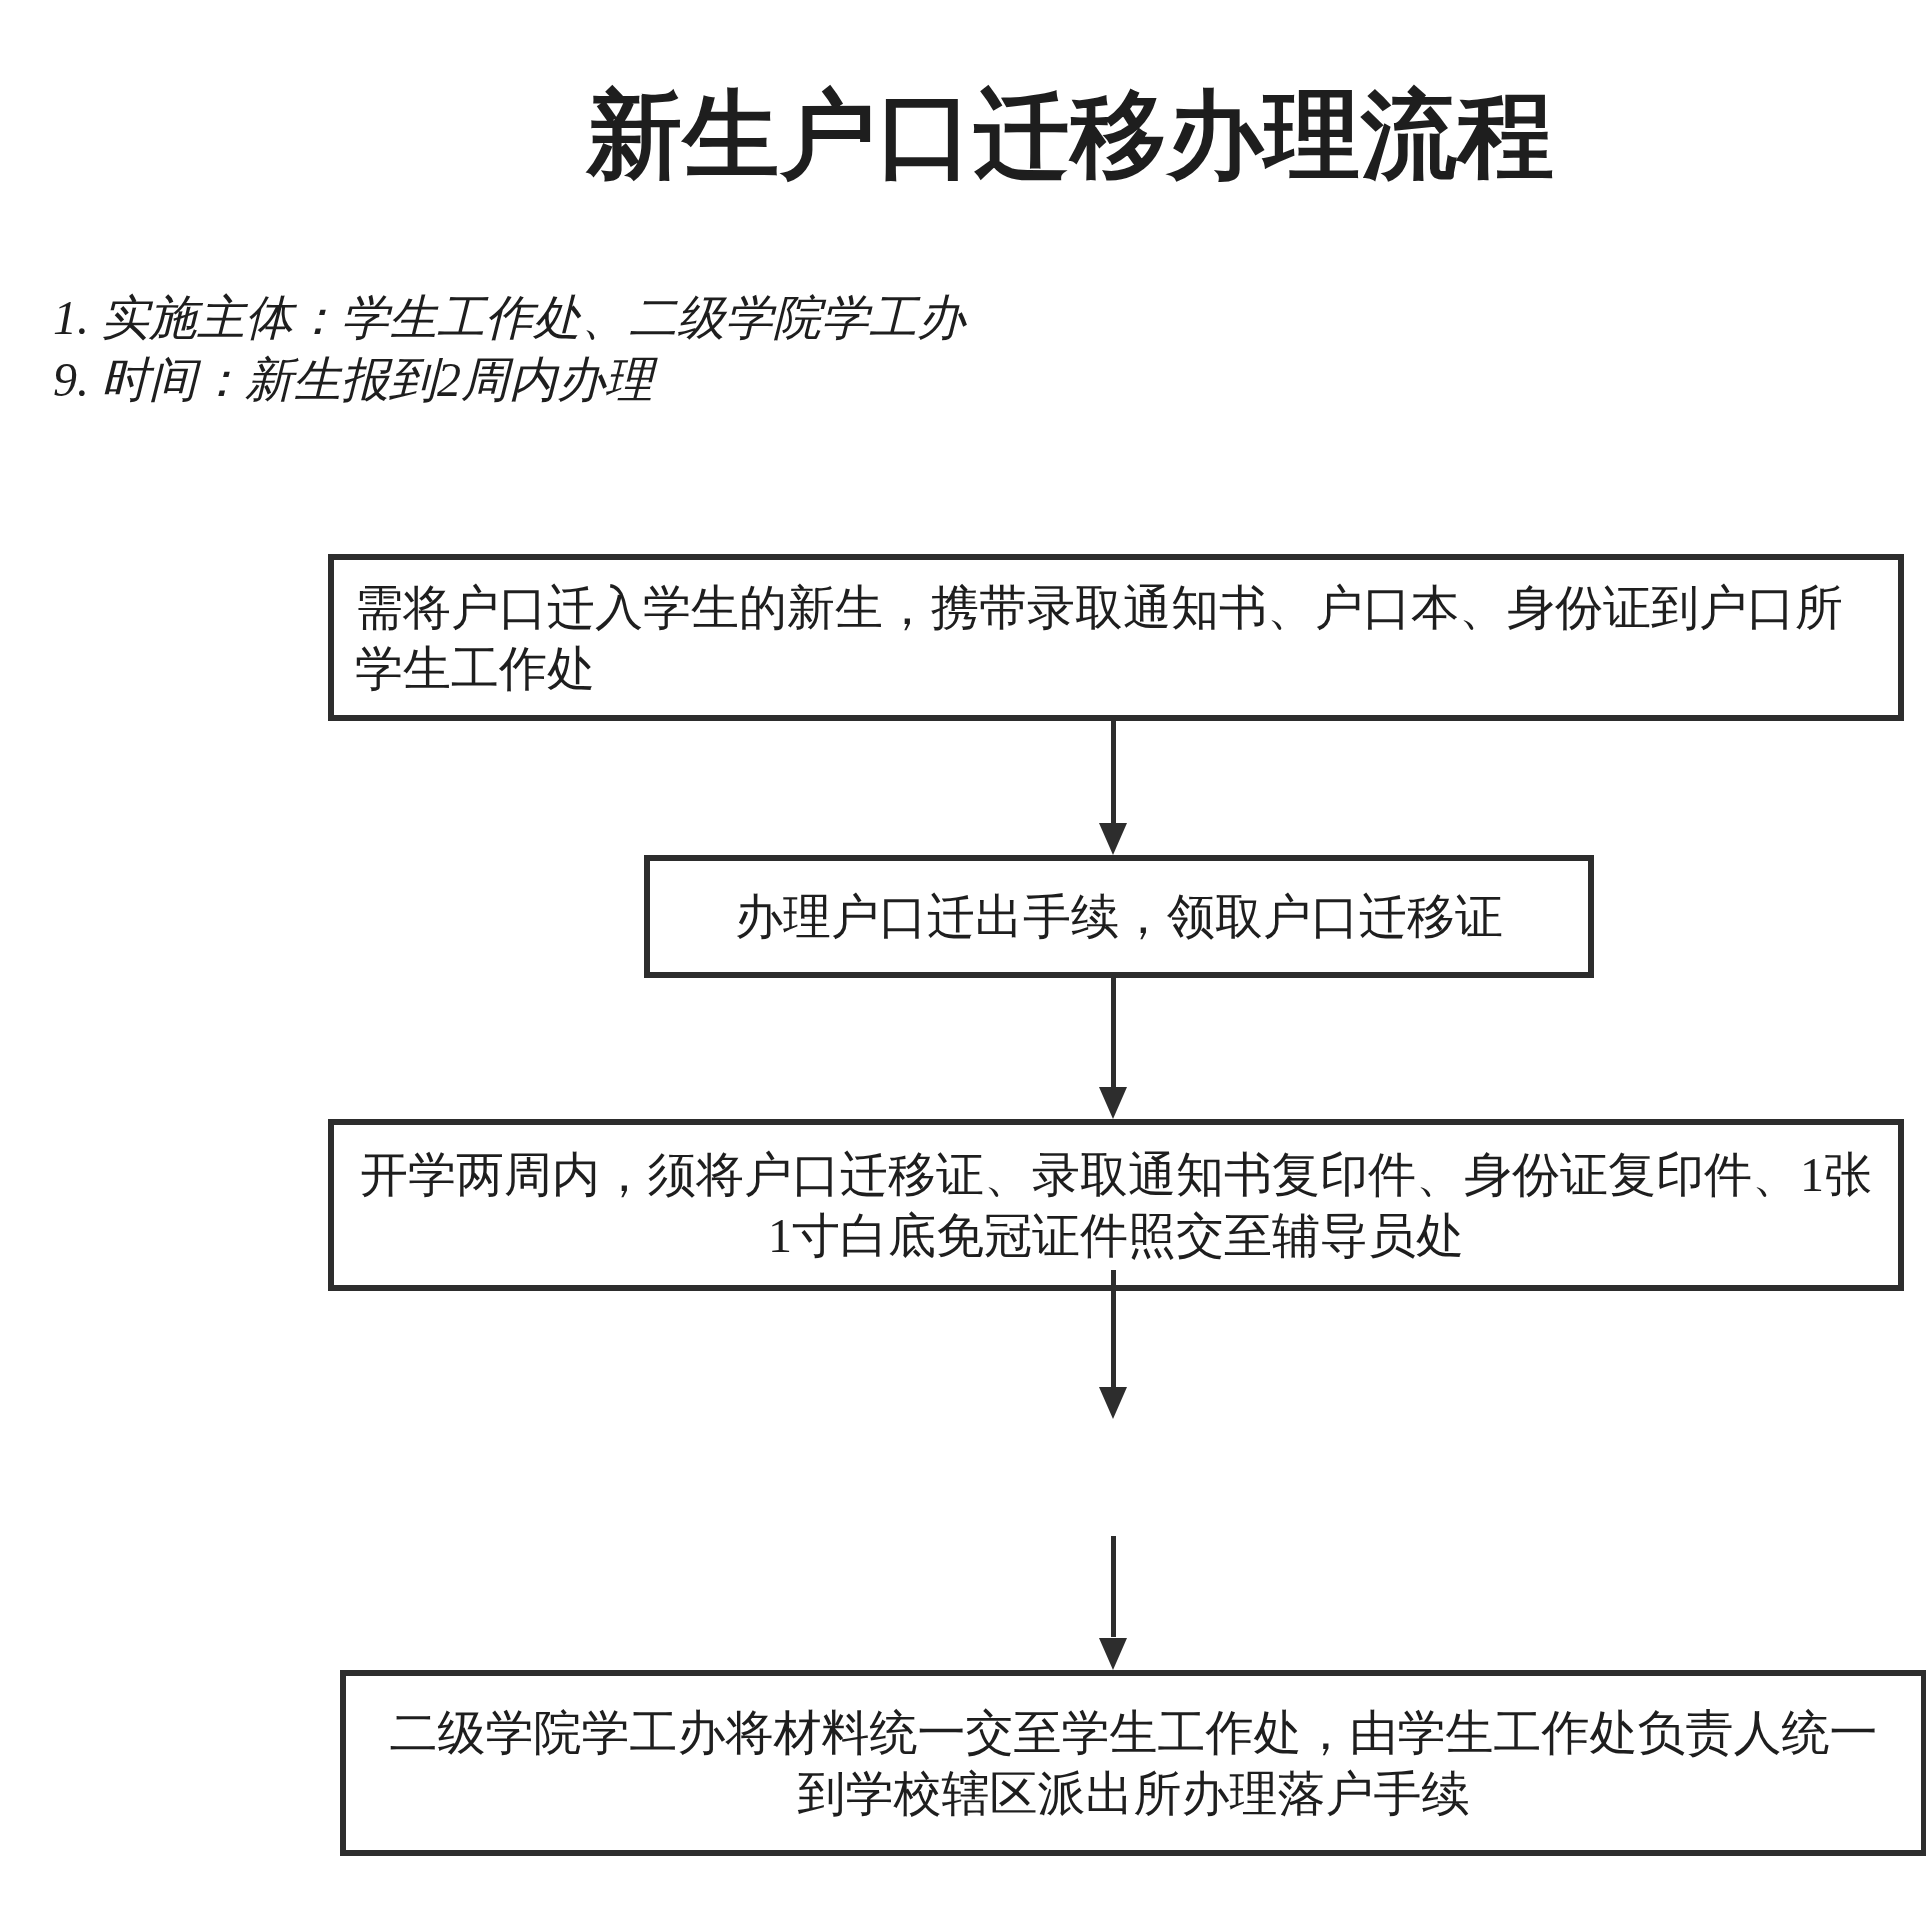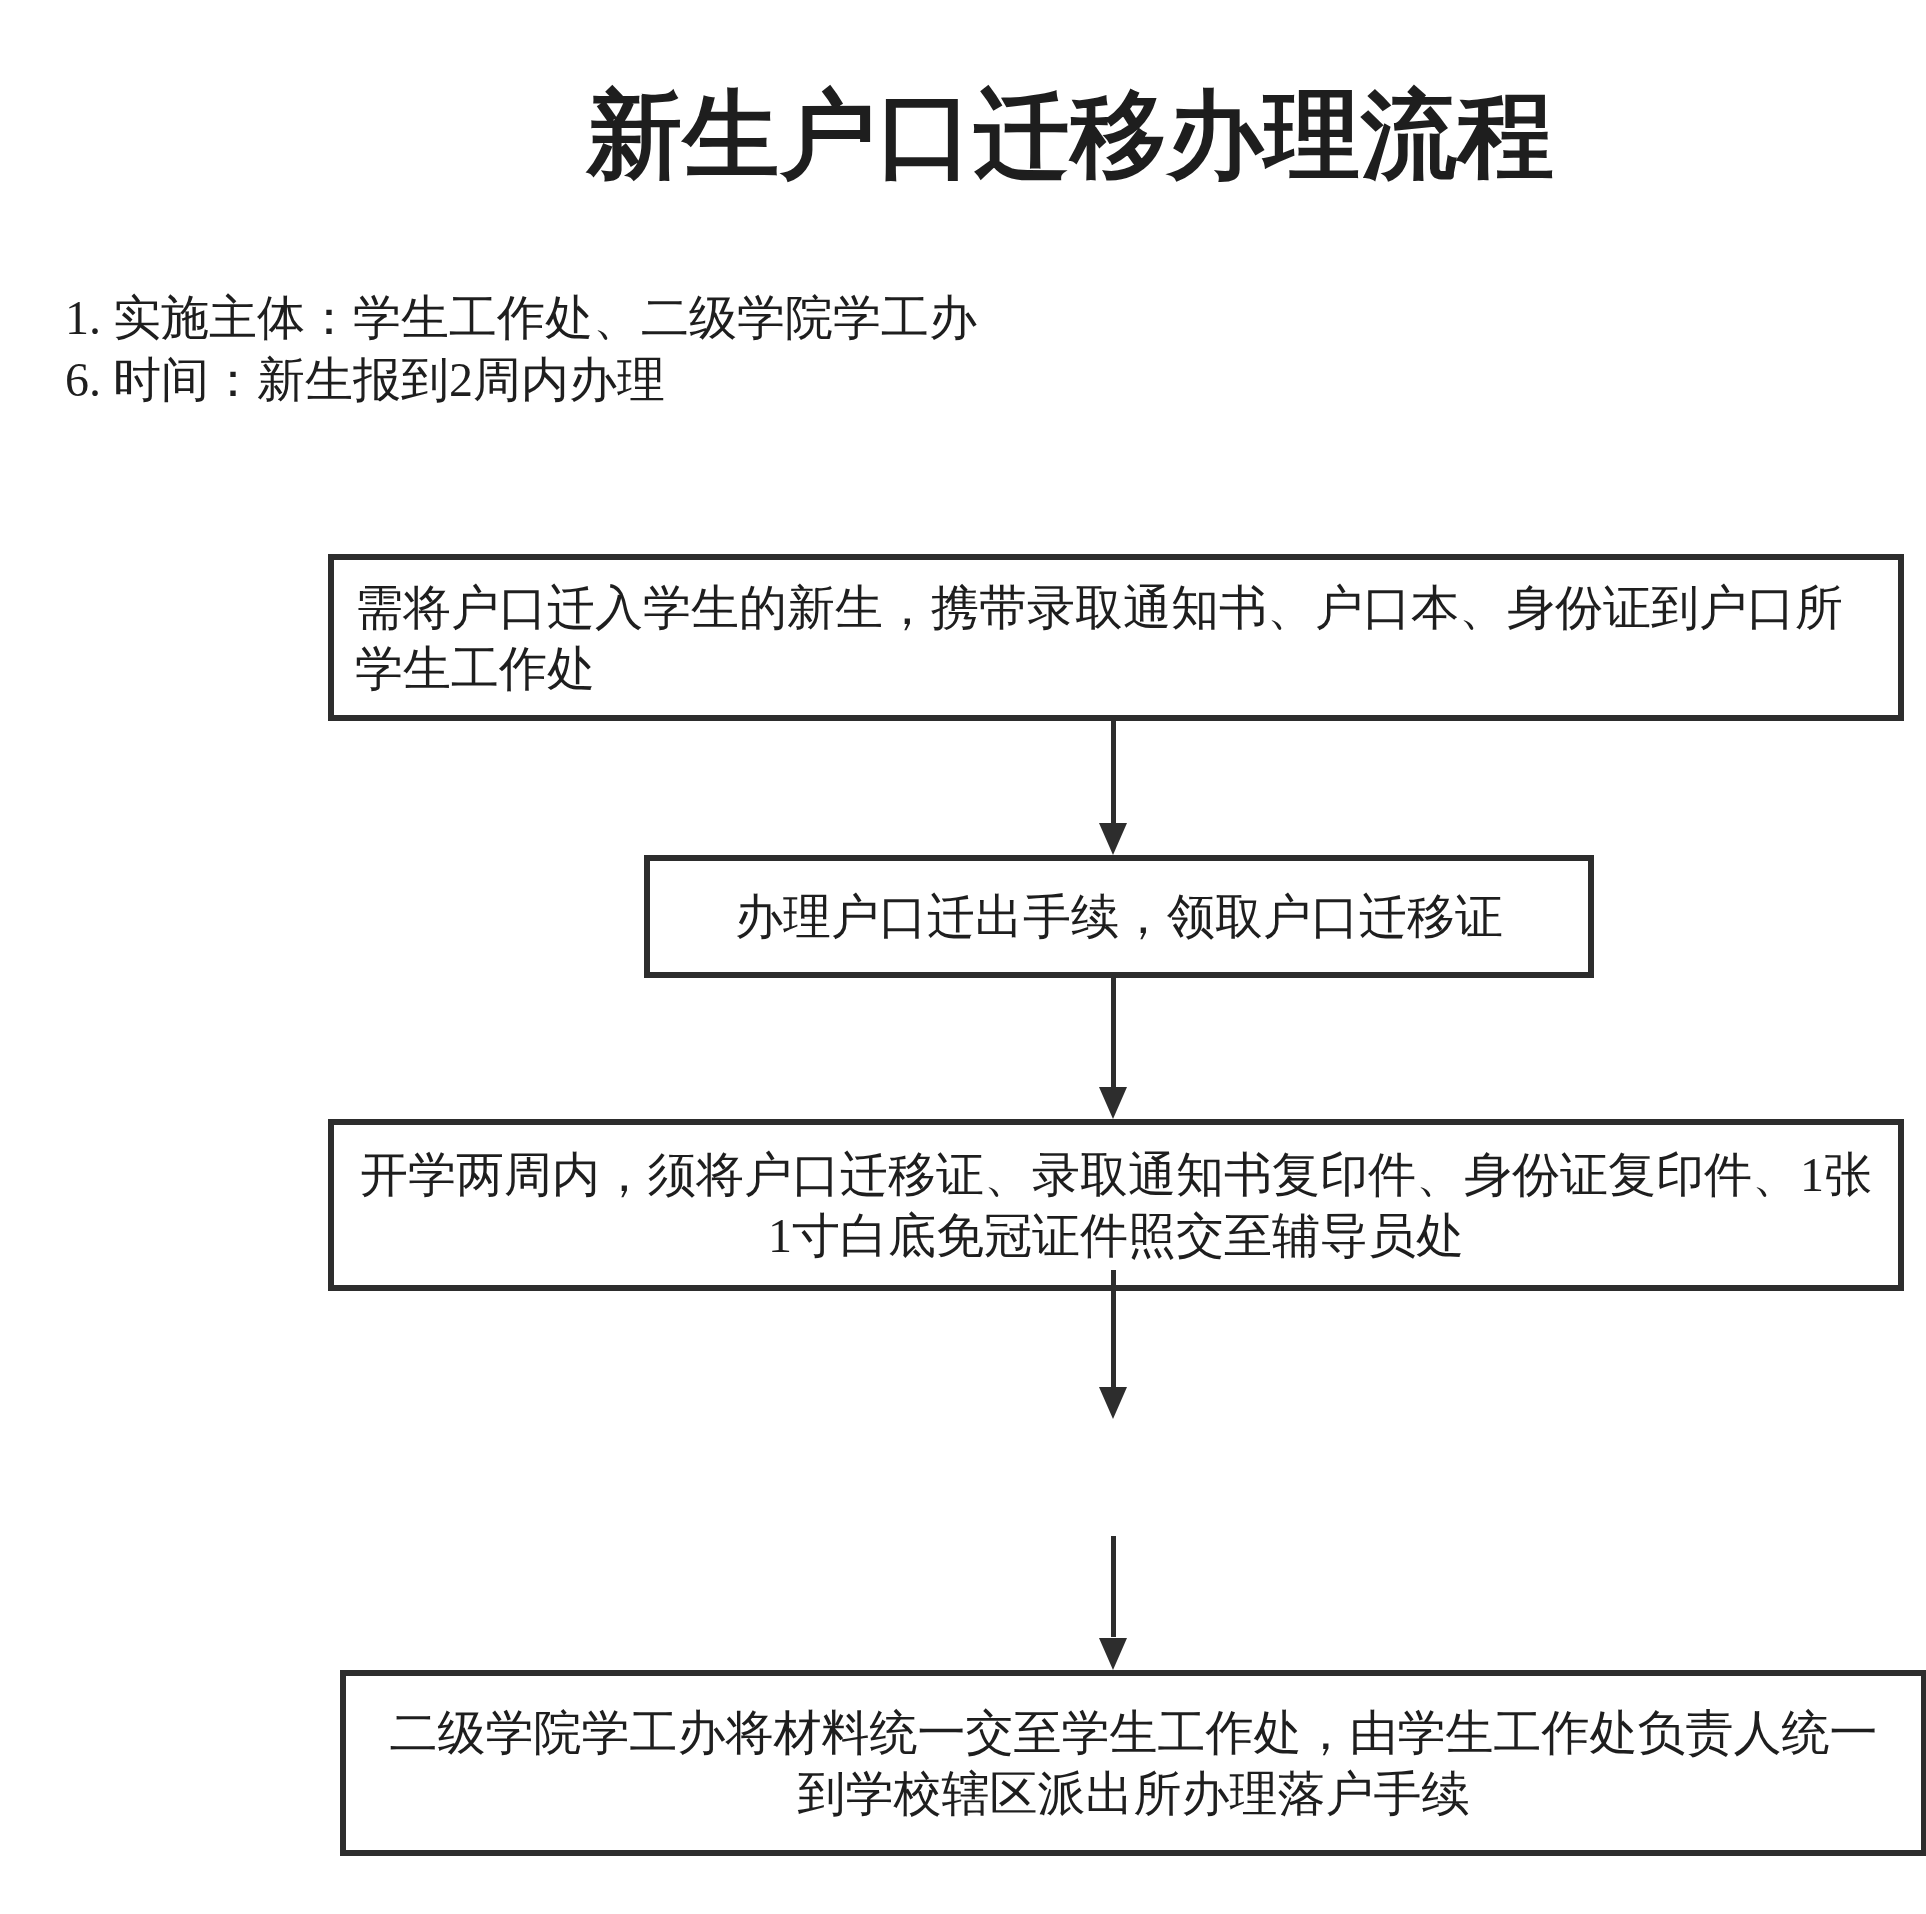--- a/index.html
+++ b/index.html
@@ -29,25 +29,26 @@
     text-align:center;
     font-family:"Liberation Sans","DejaVu Sans",sans-serif;
     font-weight:700;
     font-size:96px;
     line-height:112px;
     letter-spacing:0.8px;
     white-space:nowrap;
   }
   .notes{
     position:absolute;
-    left:65px;
+    left:53px;
     top:287px;
     font-size:48px;
     line-height:62px;
     white-space:nowrap;
+    font-style:italic;
   }
   .flow-box{
     position:absolute;
     box-sizing:border-box;
     border:6.2px solid var(--border,#2d2d2d);
     background:#fff;
     display:flex;
     flex-direction:column;
     justify-content:center;
     font-size:48px;
@@ -84,21 +85,21 @@
 </style>
 </head>
 <body>
 
 <div class="page">
 
   <h1 class="title">新生户口迁移办理流程</h1>
 
   <div class="notes">
     <div class="note-line">1. 实施主体：学生工作处、二级学院学工办</div>
-    <div class="note-line">6. 时间：新生报到2周内办理</div>
+    <div class="note-line">9. 时间：新生报到2周内办理</div>
   </div>
 
   <div class="flow-box box1 align-left">
     <div class="step-line">需将户口迁入学生的新生，携带录取通知书、户口本、身份证到户口所</div>
     <div class="step-line">学生工作处</div>
   </div>
 
   <div class="arrow-line a1-line"></div>
   <div class="arrow-head a1-head"></div>
 

